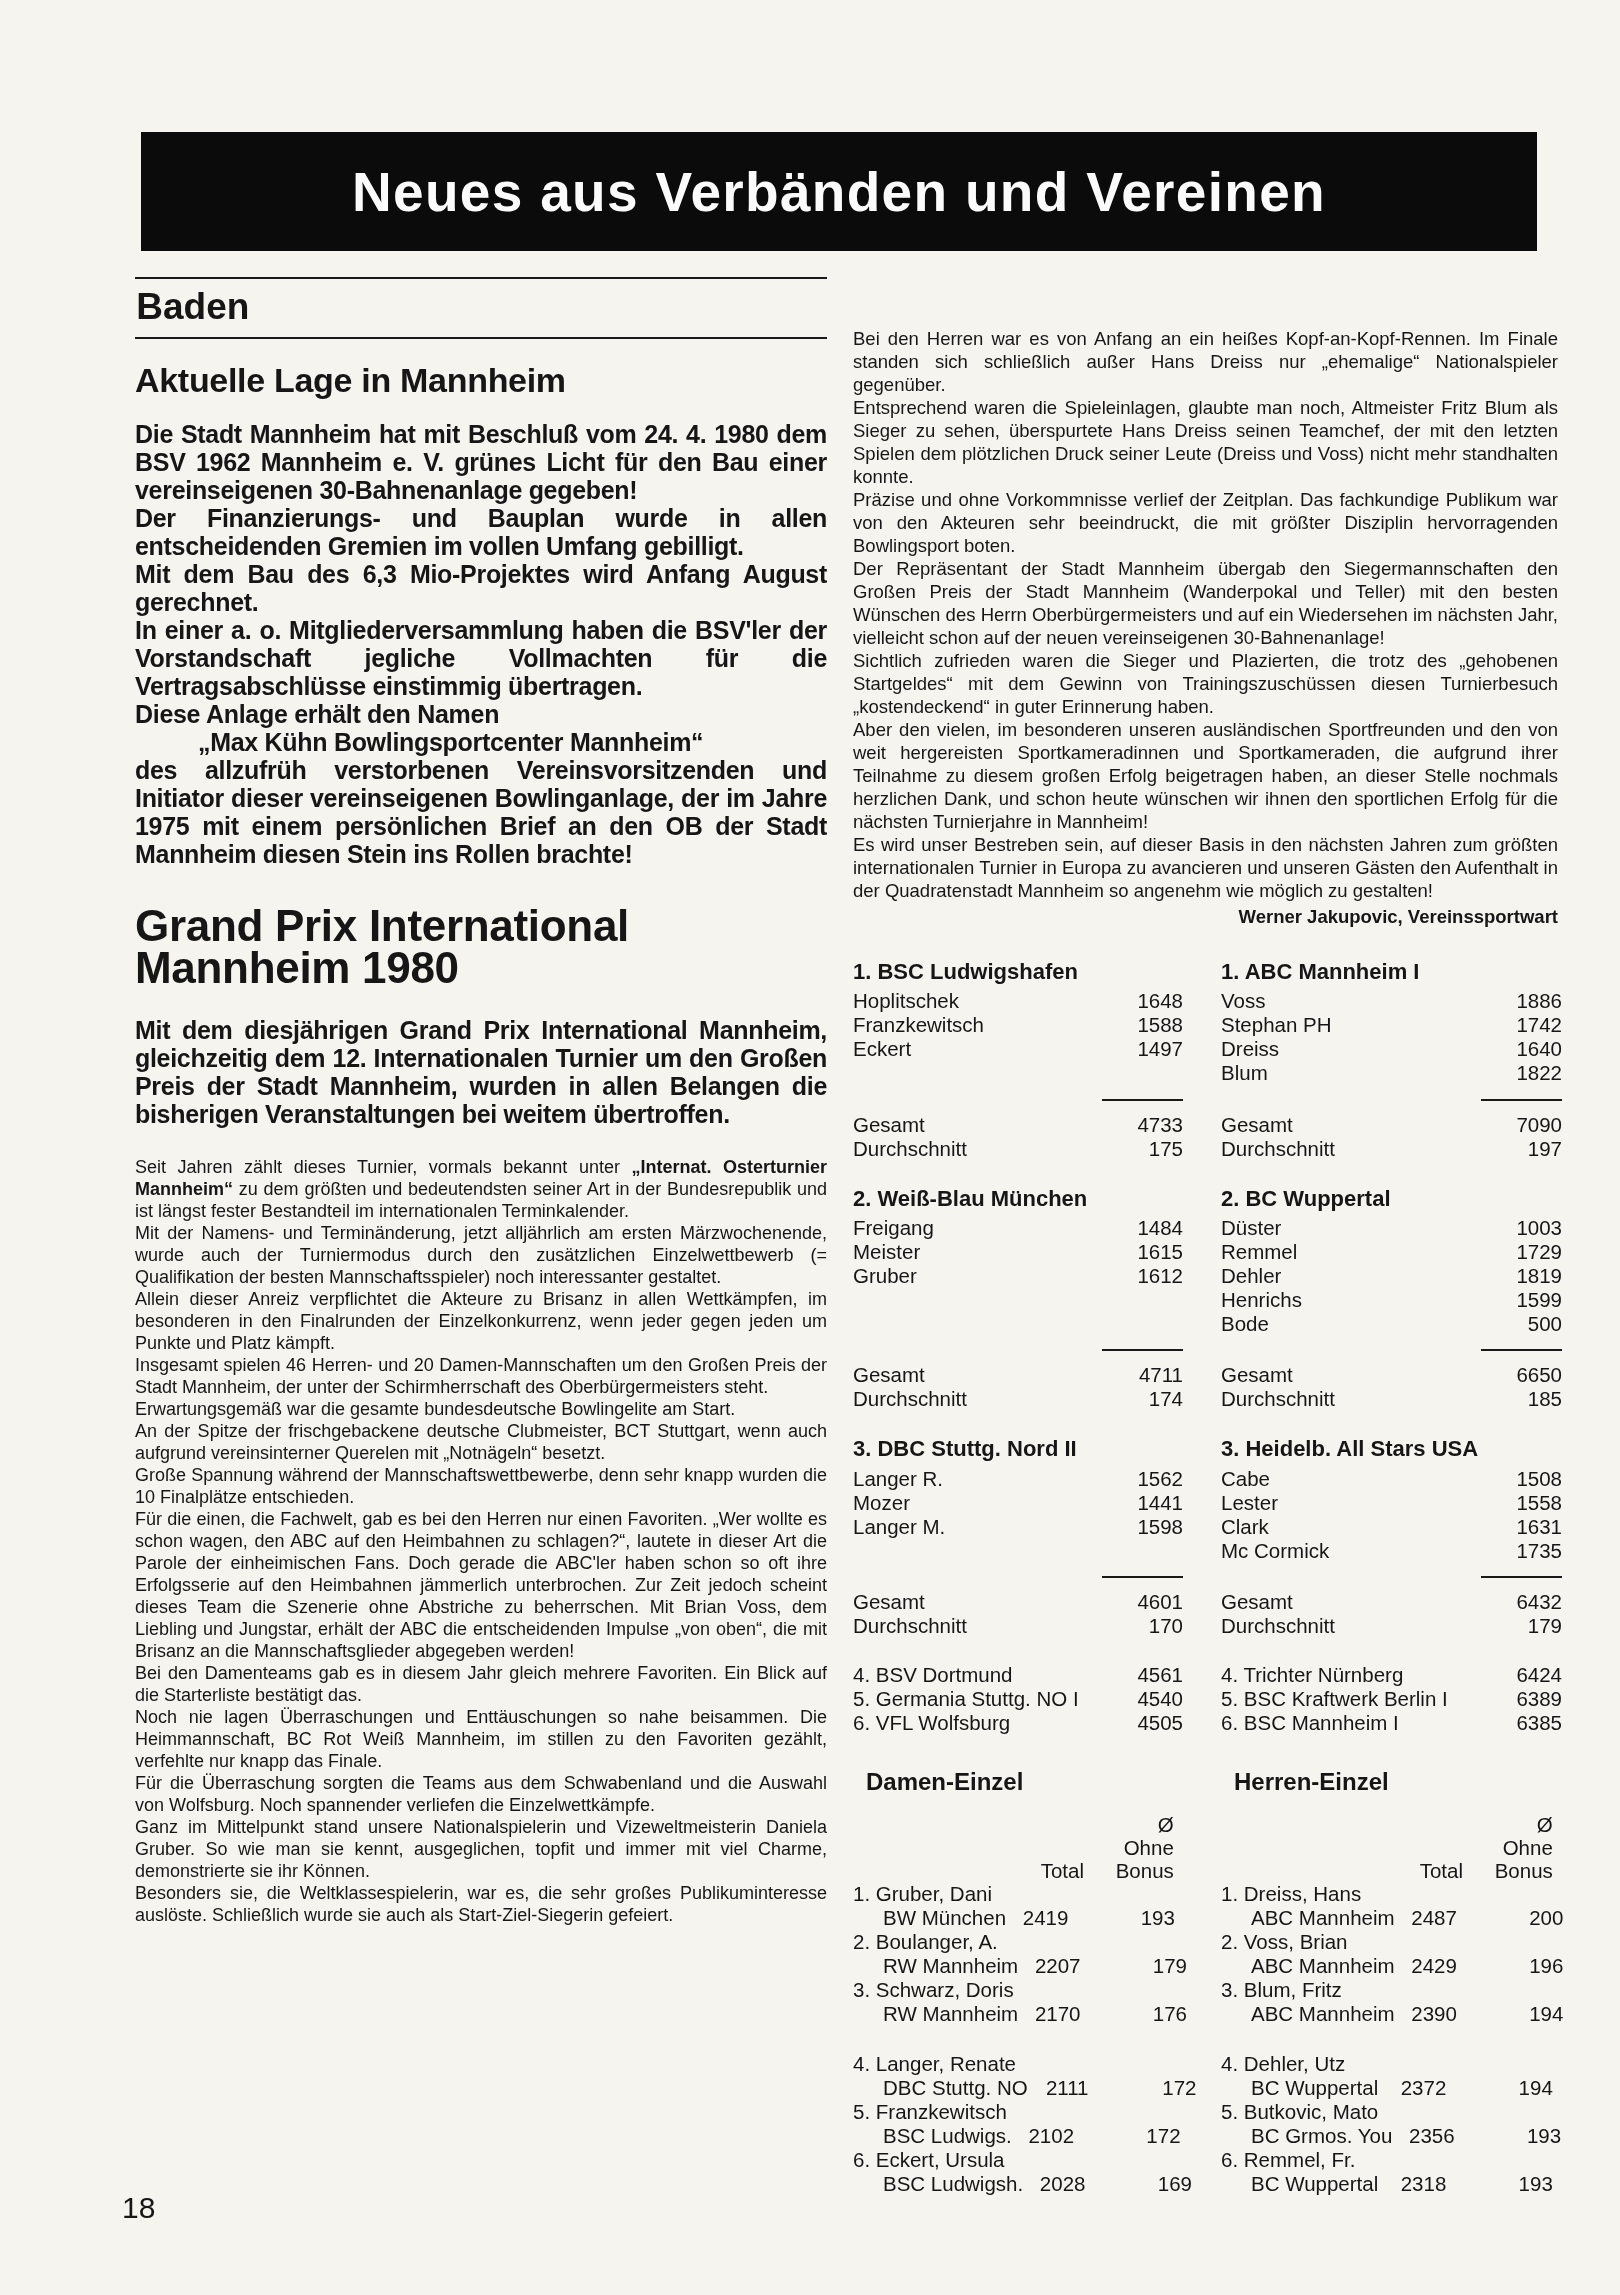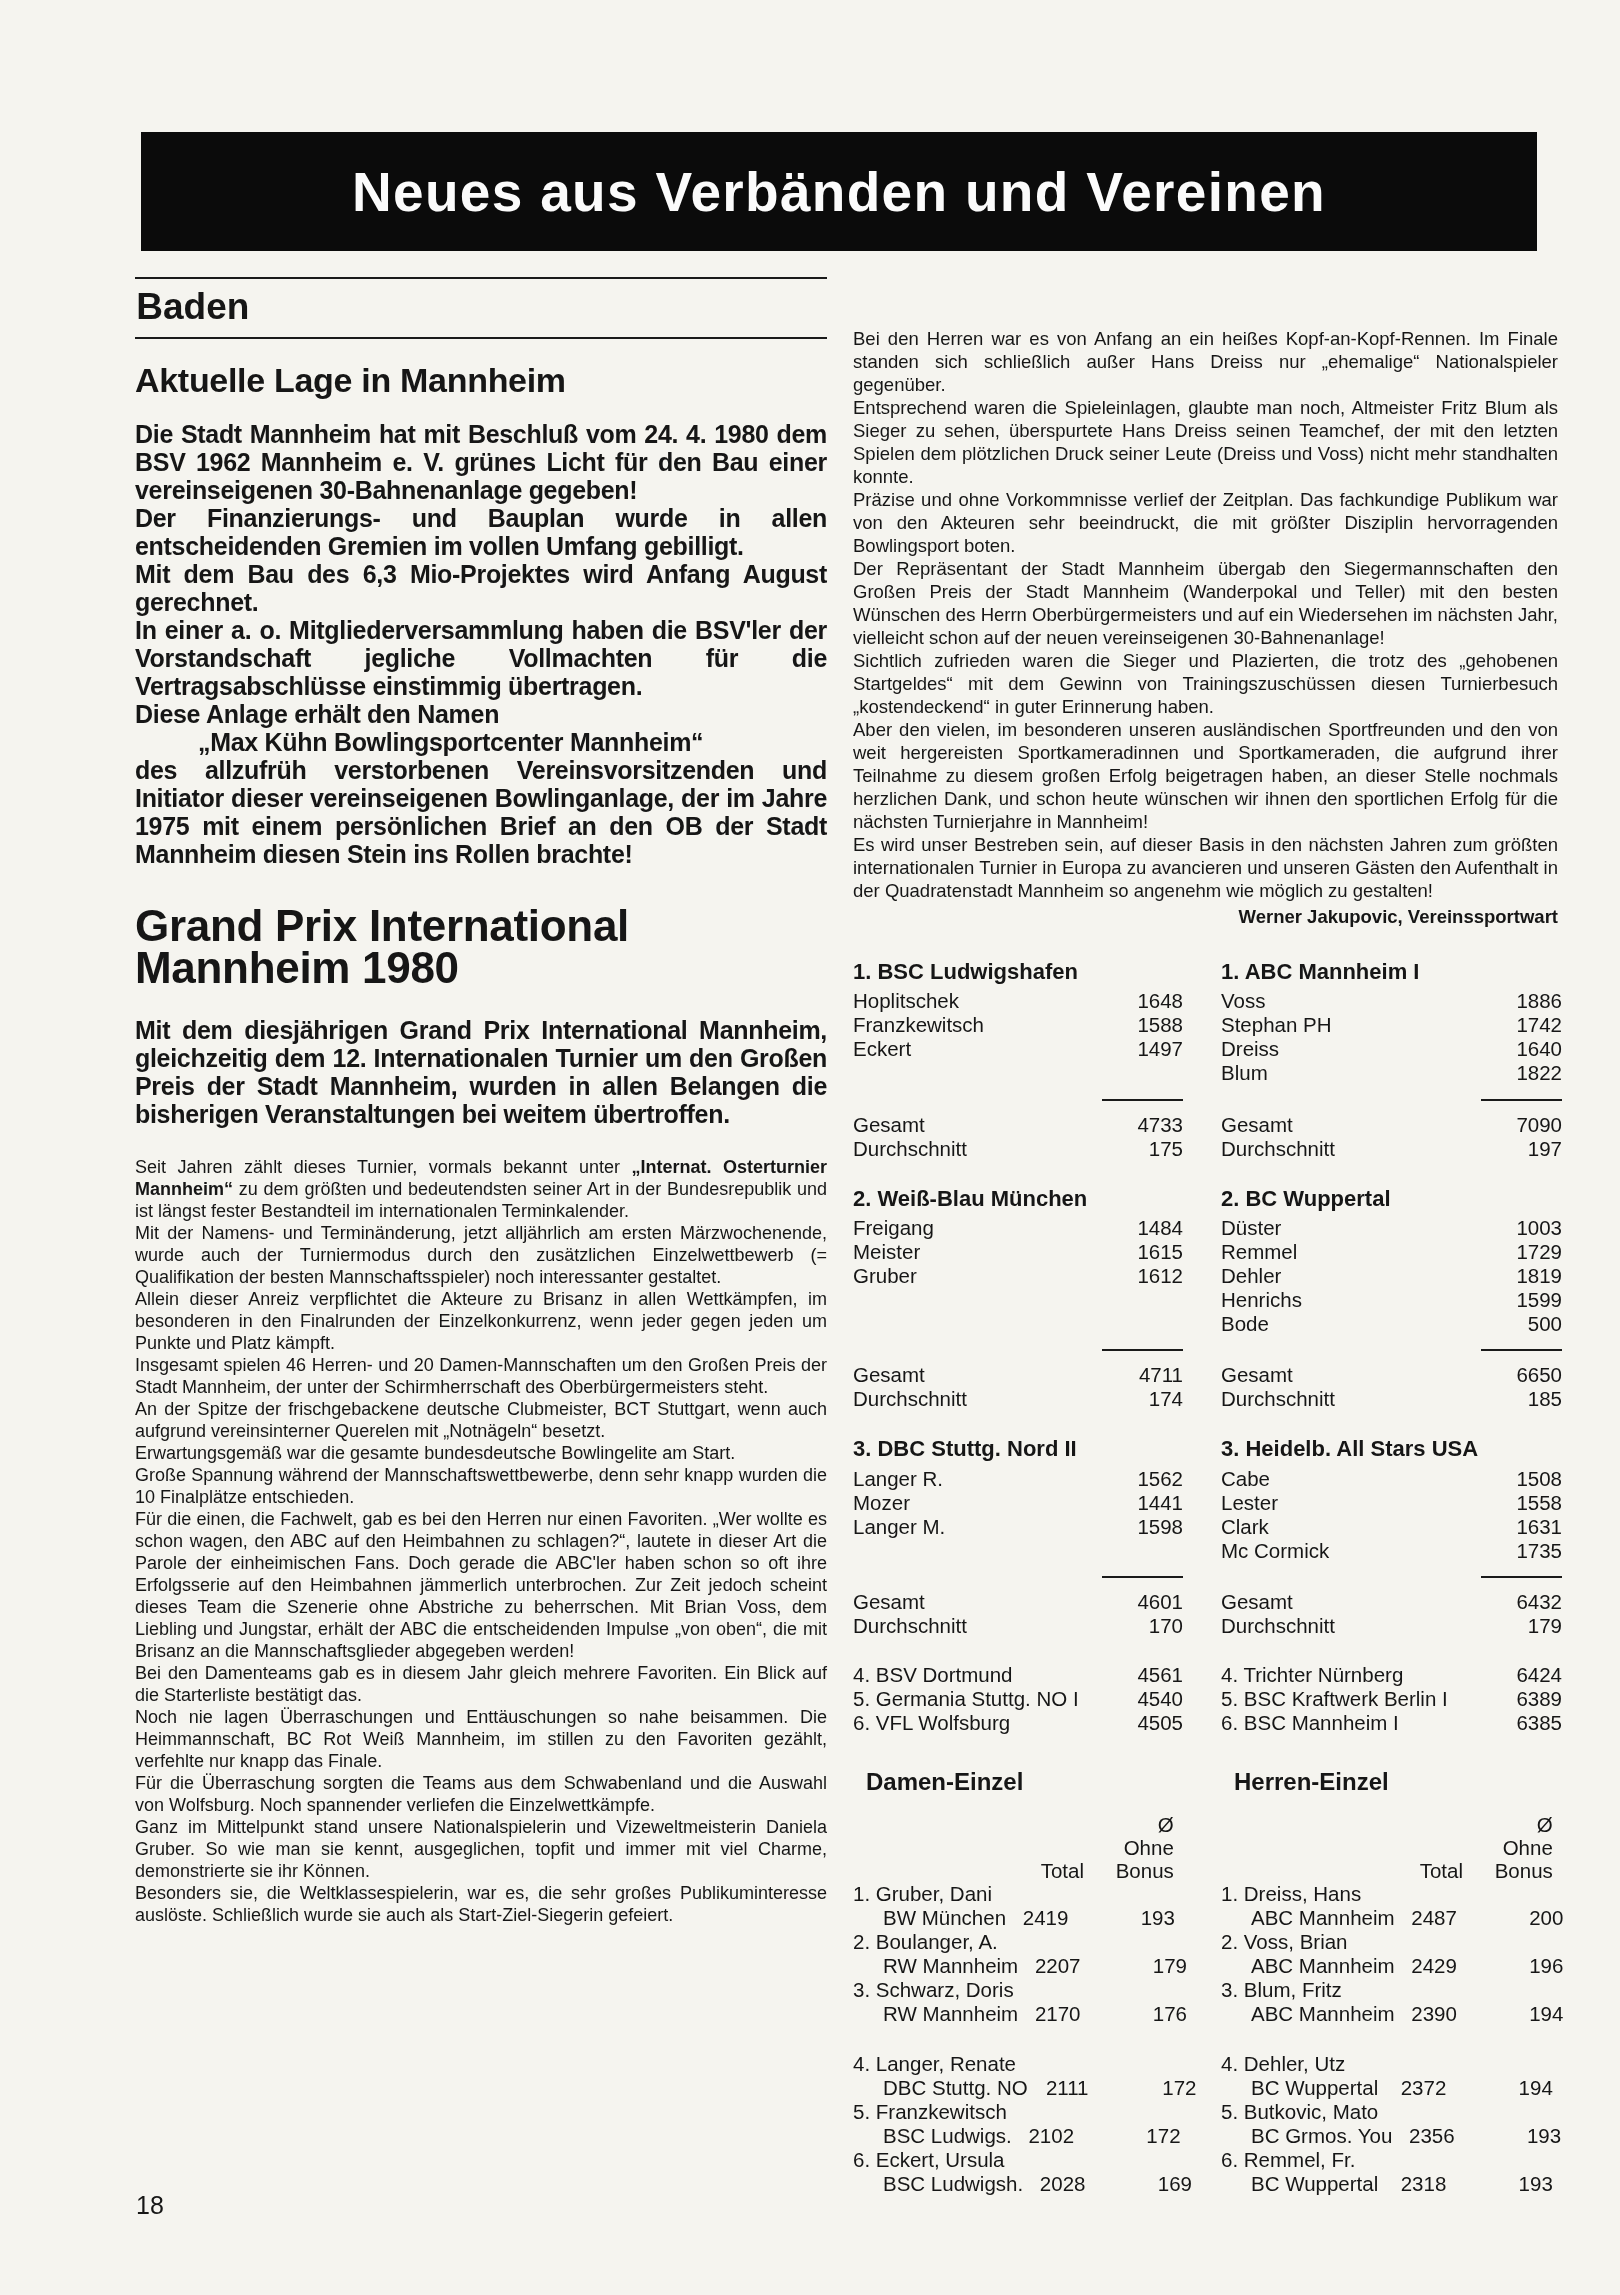--- a/index.html
+++ b/index.html
@@ -19,21 +19,21 @@
   .col-left{position:absolute;left:135px;top:277px;width:692px;}
   .rule{border-top:2.6px solid #1a1a1a;height:0;}
   .baden{font-size:37px;font-weight:bold;padding:6.6px 0 9.2px 1.3px;letter-spacing:0;}
   .h-article{font-size:34px;font-weight:bold;margin:22.4px 0 20px 0;letter-spacing:-0.3px;}
   .lead{font-size:25px;font-weight:bold;line-height:28px;text-align:justify;letter-spacing:-0.3px;}
   .lead p{margin:0;}
   .lead .highlight{text-align:left;padding-left:63px;}
   .h-grand{font-size:44px;font-weight:bold;line-height:42px;margin:37px 0 26.4px 0;letter-spacing:-0.3px;}
   .body-text{font-size:18px;line-height:22px;text-align:justify;margin-top:28px;}
   .body-text p{margin:0;}
-  .pagenum{position:absolute;left:136px;top:2191px;font-size:25px;}
+  .pagenum{position:absolute;left:122px;top:2191px;font-size:30px;}
 
   
   .col-right{position:absolute;left:853px;top:327px;width:705px;}
   .col-right p{margin:0;font-size:18.5px;line-height:23px;text-align:justify;}
   .signature{font-size:18.5px;line-height:23px;font-weight:bold;text-align:right;margin-top:3px;}
 
   
   .tables{position:absolute;left:853px;top:959px;width:710px;display:flex;gap:38px;}
   .tcol{width:330px;}
   .tcol.rightcol{width:341px;}
@@ -90,22 +90,22 @@
 
   <div class="lead">
     <p>Mit dem diesjährigen Grand Prix International Mannheim, gleichzeitig dem 12. Internationalen Turnier um den Großen Preis der Stadt Mannheim, wurden in allen Belangen die bisherigen Veranstaltungen bei weitem übertroffen.</p>
   </div>
 
   <div class="body-text">
     <p><span>Seit Jahren zählt dieses Turnier, vormals bekannt unter </span><b>„Internat. Osterturnier Mannheim“</b><span> zu dem größten und bedeutendsten seiner Art in der Bundesrepublik und ist längst fester Bestandteil im internationalen Terminkalender.</span></p>
     <p>Mit der Namens- und Terminänderung, jetzt alljährlich am ersten Märzwochenende, wurde auch der Turniermodus durch den zusätzlichen Einzelwettbewerb (= Qualifikation der besten Mannschaftsspieler) noch interessanter gestaltet.</p>
     <p>Allein dieser Anreiz verpflichtet die Akteure zu Brisanz in allen Wettkämpfen, im besonderen in den Finalrunden der Einzelkonkurrenz, wenn jeder gegen jeden um Punkte und Platz kämpft.</p>
     <p>Insgesamt spielen 46 Herren- und 20 Damen-Mannschaften um den Großen Preis der Stadt Mannheim, der unter der Schirmherrschaft des Oberbürgermeisters steht.</p>
+    <p>Erwartungsgemäß war die gesamte bundesdeutsche Bowlingelite am Start.</p>
     <p>An der Spitze der frischgebackene deutsche Clubmeister, BCT Stuttgart, wenn auch aufgrund vereinsinterner Querelen mit „Notnägeln“ besetzt.</p>
-    <p>Erwartungsgemäß war die gesamte bundesdeutsche Bowlingelite am Start.</p>
     <p>Große Spannung während der Mannschaftswettbewerbe, denn sehr knapp wurden die 10 Finalplätze entschieden.</p>
     <p>Für die einen, die Fachwelt, gab es bei den Herren nur einen Favoriten. „Wer wollte es schon wagen, den ABC auf den Heimbahnen zu schlagen?“, lautete in dieser Art die Parole der einheimischen Fans. Doch gerade die ABC'ler haben schon so oft ihre Erfolgsserie auf den Heimbahnen jämmerlich unterbrochen. Zur Zeit jedoch scheint dieses Team die Szenerie ohne Abstriche zu beherrschen. Mit Brian Voss, dem Liebling und Jungstar, erhält der ABC die entscheidenden Impulse „von oben“, die mit Brisanz an die Mannschaftsglieder abgegeben werden!</p>
     <p>Bei den Damenteams gab es in diesem Jahr gleich mehrere Favoriten. Ein Blick auf die Starterliste bestätigt das.</p>
     <p>Noch nie lagen Überraschungen und Enttäuschungen so nahe beisammen. Die Heimmannschaft, BC Rot Weiß Mannheim, im stillen zu den Favoriten gezählt, verfehlte nur knapp das Finale.</p>
     <p>Für die Überraschung sorgten die Teams aus dem Schwabenland und die Auswahl von Wolfsburg. Noch spannender verliefen die Einzelwettkämpfe.</p>
     <p>Ganz im Mittelpunkt stand unsere Nationalspielerin und Vizeweltmeisterin Daniela Gruber. So wie man sie kennt, ausgeglichen, topfit und immer mit viel Charme, demonstrierte sie ihr Können.</p>
     <p>Besonders sie, die Weltklassespielerin, war es, die sehr großes Publikuminteresse auslöste. Schließlich wurde sie auch als Start-Ziel-Siegerin gefeiert.</p>
   </div>
 </div>
 

